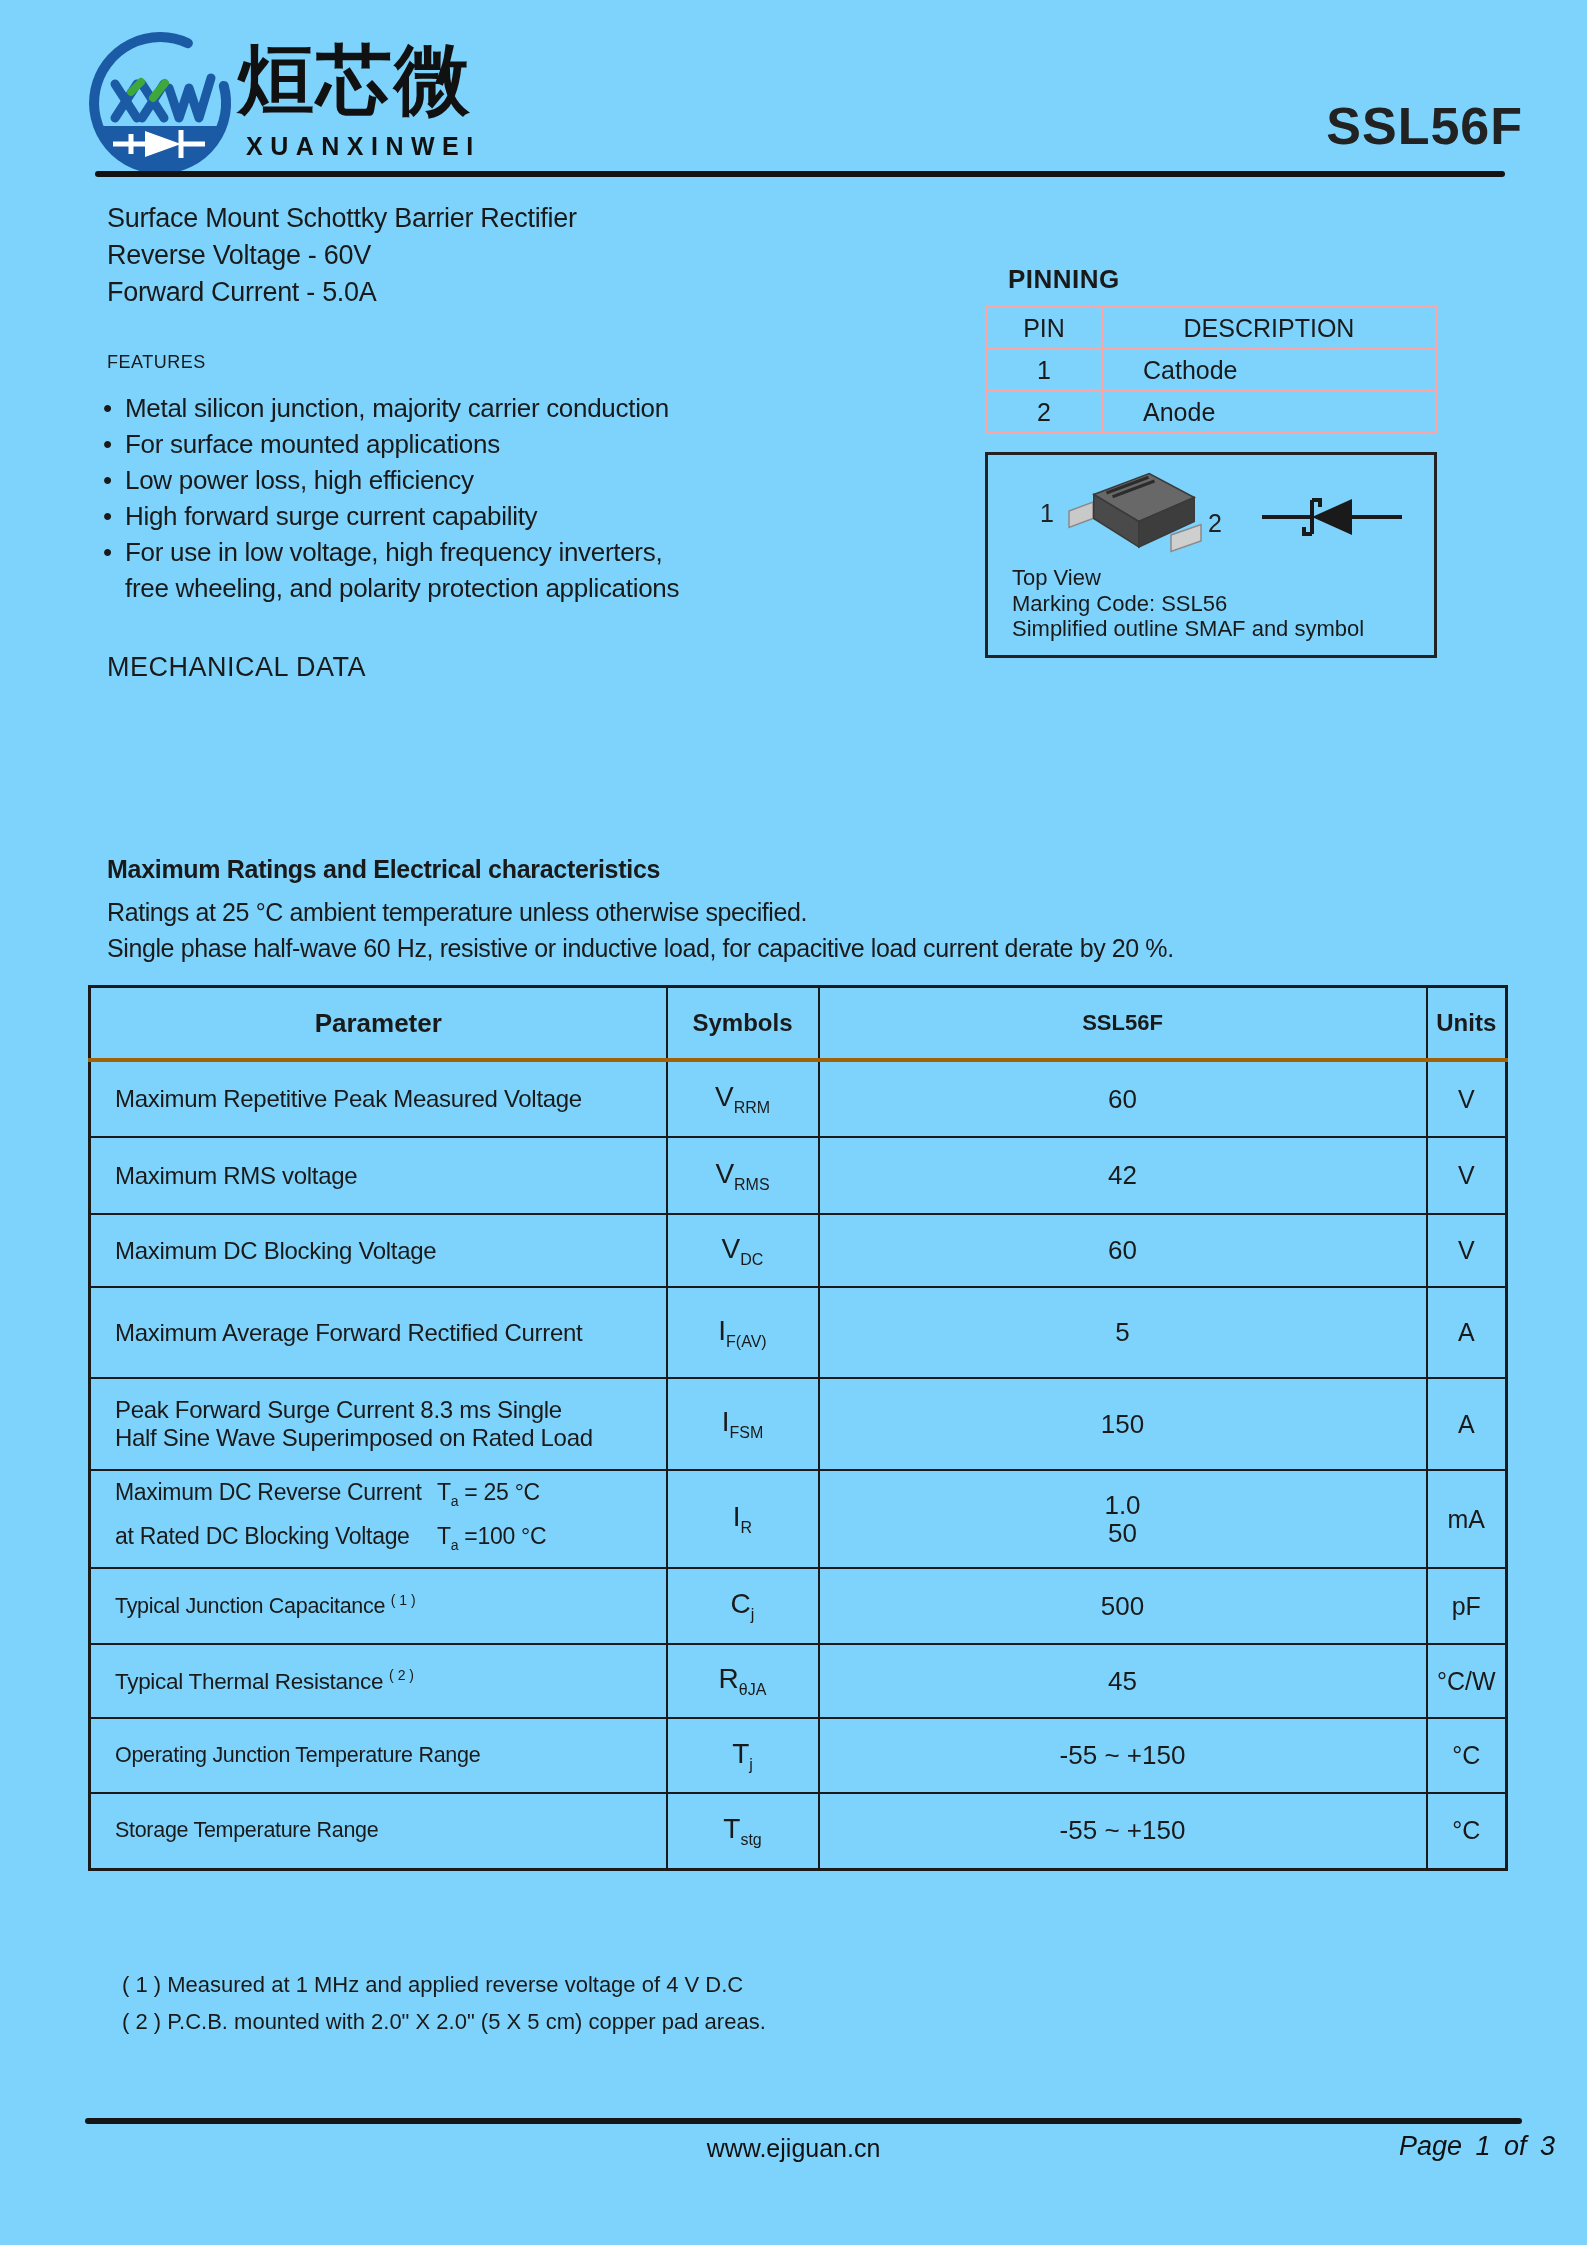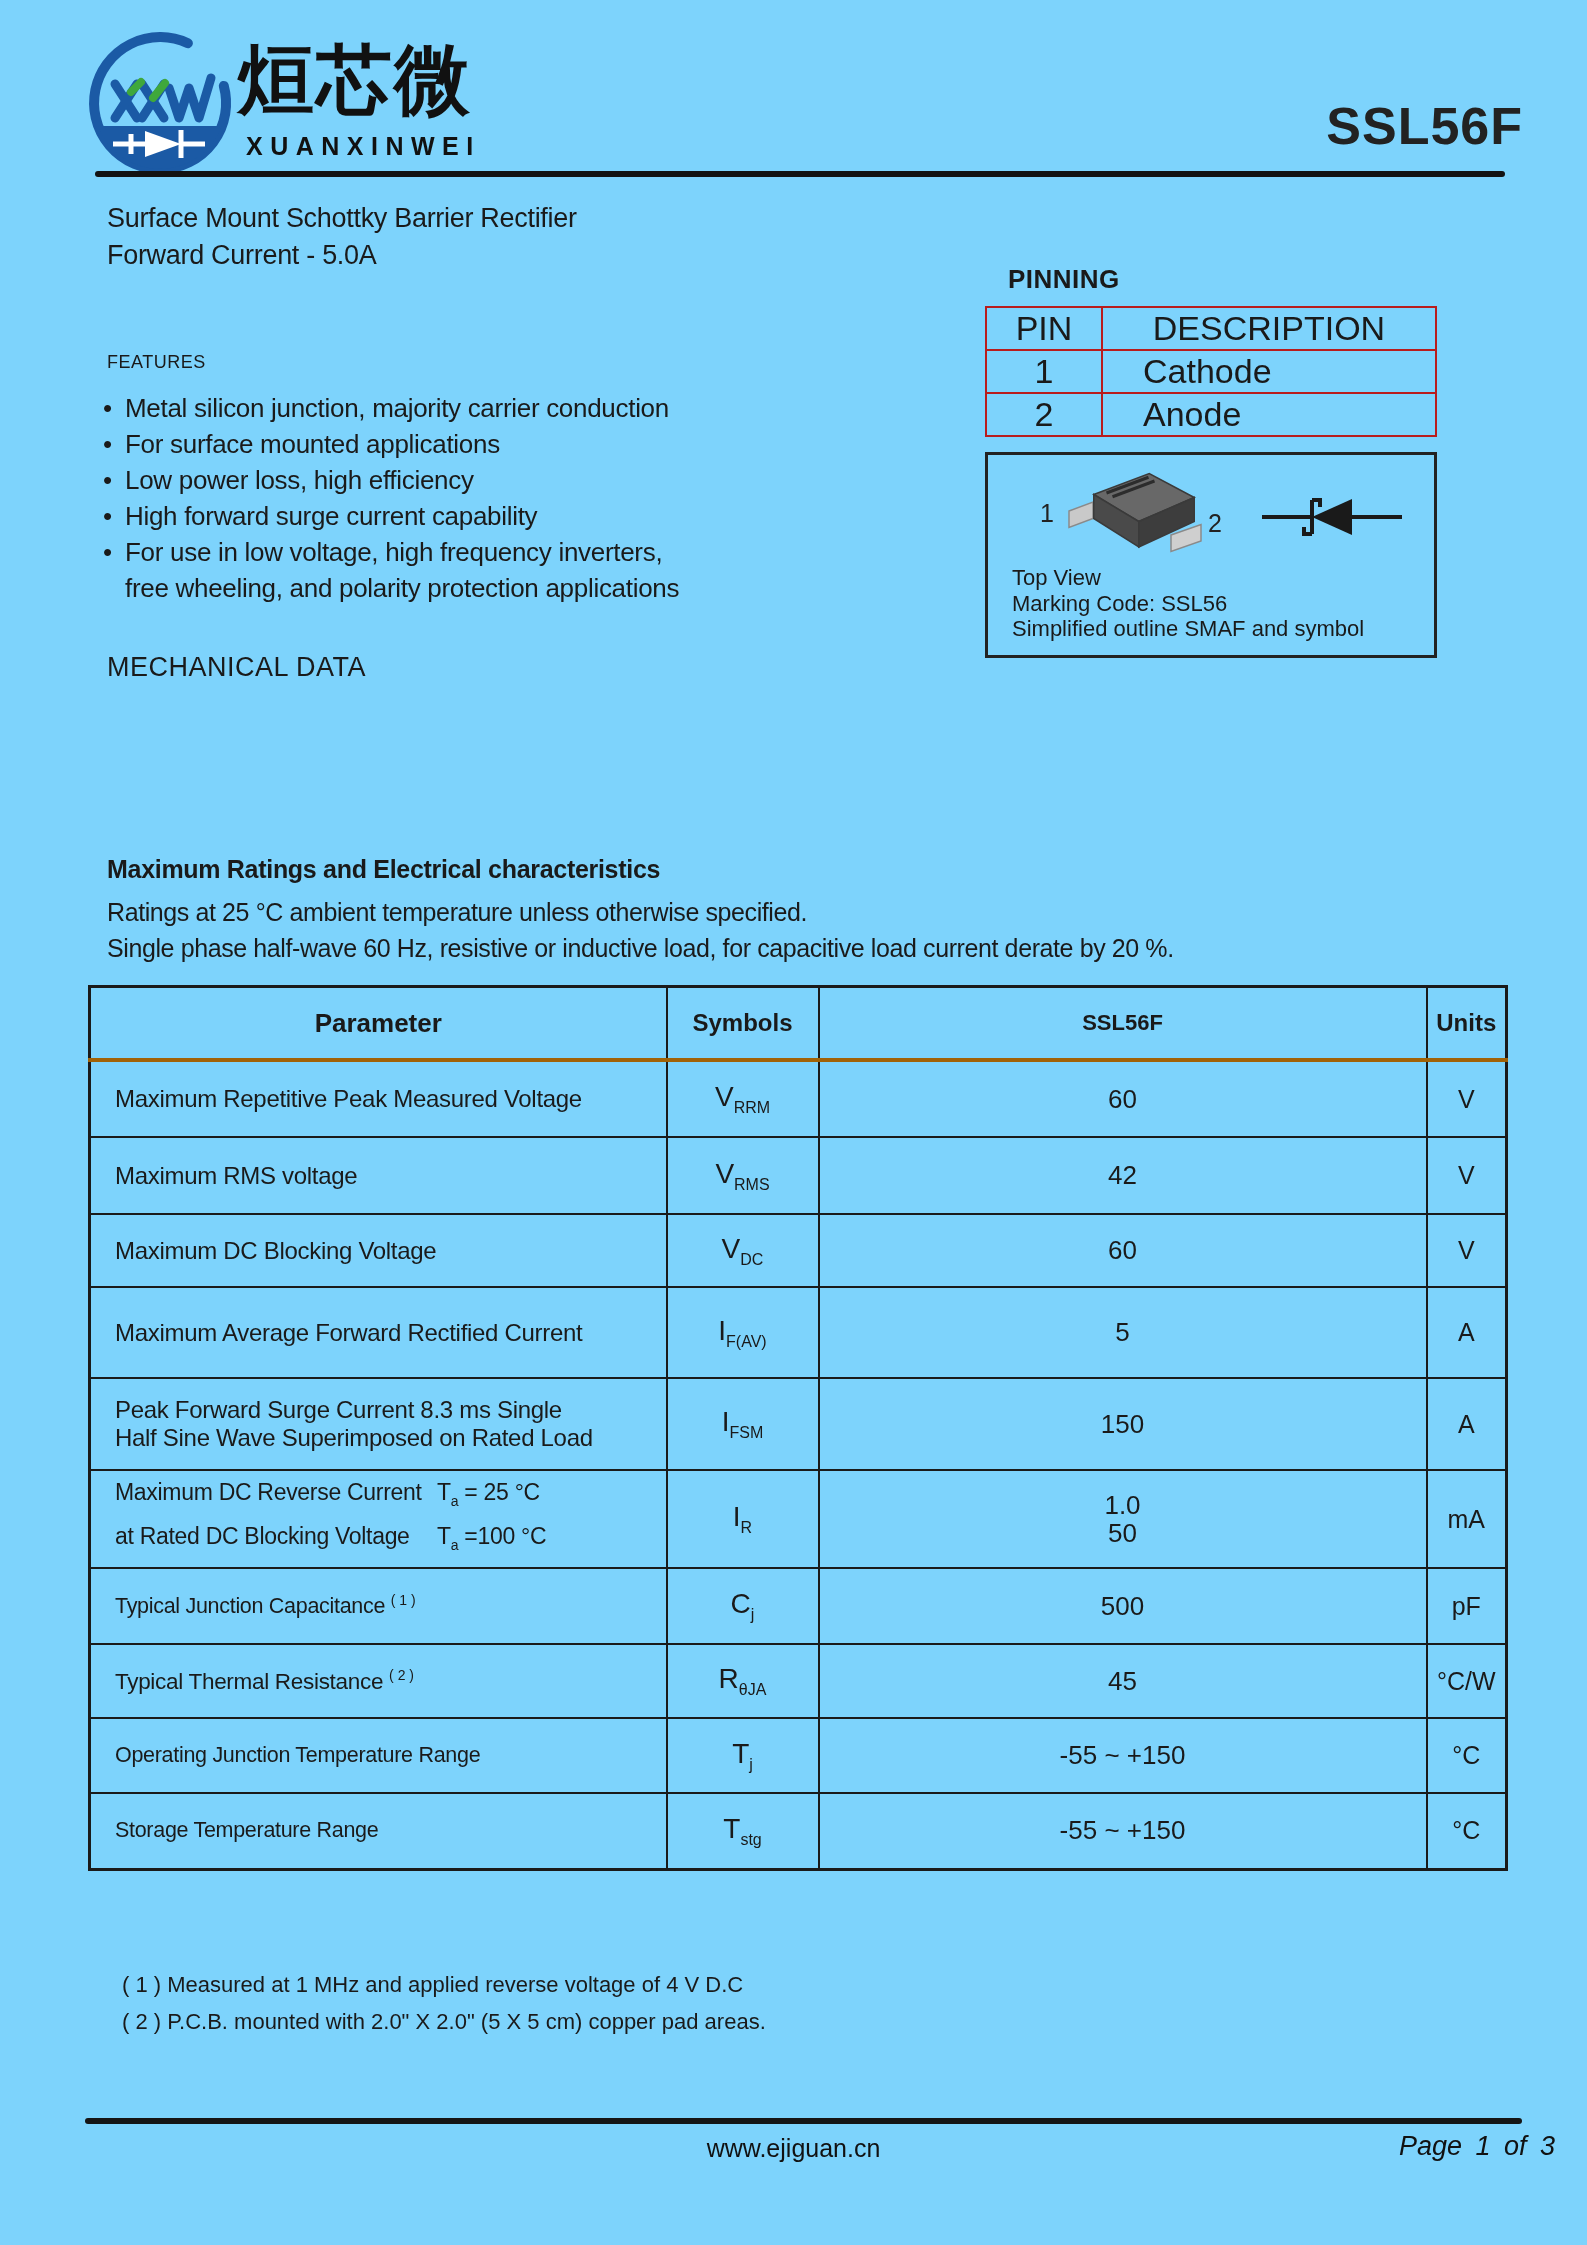--- a/index.html
+++ b/index.html
@@ -21,21 +21,21 @@
   .features-title{position:absolute;left:107px;top:352px;font-size:18px;letter-spacing:0.5px;}
   .features-list{position:absolute;left:103px;top:390px;font-size:26px;line-height:36px;letter-spacing:-0.3px;}
   .bullet{display:inline-block;width:22px;}
   .cont-line{padding-left:22px;}
   .mech-title{position:absolute;left:107px;top:652px;font-size:27px;letter-spacing:0.5px;}
   .mech-list{position:absolute;left:103px;top:692px;font-size:26px;line-height:37px;letter-spacing:-0.3px;}
 
   
   .pinning-title{position:absolute;left:1008px;top:264px;font-size:26px;font-weight:bold;letter-spacing:0.5px;}
   table.pin{position:absolute;left:985px;top:306px;width:452px;border-collapse:collapse;table-layout:fixed;}
-  table.pin td{border:2px solid #b91c1c;height:38px;font-size:34px;}
+  table.pin td{border:2px solid #fca5a5;height:38px;font-size:25px;}
   table.pin td.c1{width:112px;text-align:center;}
   table.pin td.c2h{text-align:center;}
   table.pin td.c2{padding-left:40px;}
 
   
   .pkg-box{position:absolute;left:985px;top:452px;width:452px;height:206px;border:3px solid #222;box-sizing:border-box;}
   .pkg-box .pin-num{position:absolute;font-size:25px;color:#222;}
   .pkg-captions{position:absolute;left:24px;top:110px;font-size:22px;line-height:25.5px;color:#1a1a1a;}
 
   
@@ -96,20 +96,21 @@
     </g>
     <polygon points="60,103 60,129 96,116" fill="#ffffff"></polygon>
   </svg>
   <div class="brand-cjk">烜芯微</div>
   <div class="brand-latin">XUANXINWEI</div>
   <div class="part-title">SSL56F</div>
   <div class="header-rule"></div>
 
   <div class="intro">
     <div>Surface Mount Schottky Barrier Rectifier</div>
+    <div>Reverse Voltage - 60V</div>
     <div>Forward Current - 5.0A</div>
   </div>
 
   <div class="features-title">FEATURES</div>
   <div class="features-list">
     <div><span class="bullet">•</span><span>Metal silicon junction, majority carrier conduction</span></div>
     <div><span class="bullet">•</span><span>For surface mounted applications</span></div>
     <div><span class="bullet">•</span><span>Low power loss, high efficiency</span></div>
     <div><span class="bullet">•</span><span>High forward surge current capability</span></div>
     <div><span class="bullet">•</span><span>For use in low voltage, high frequency inverters,</span></div>

